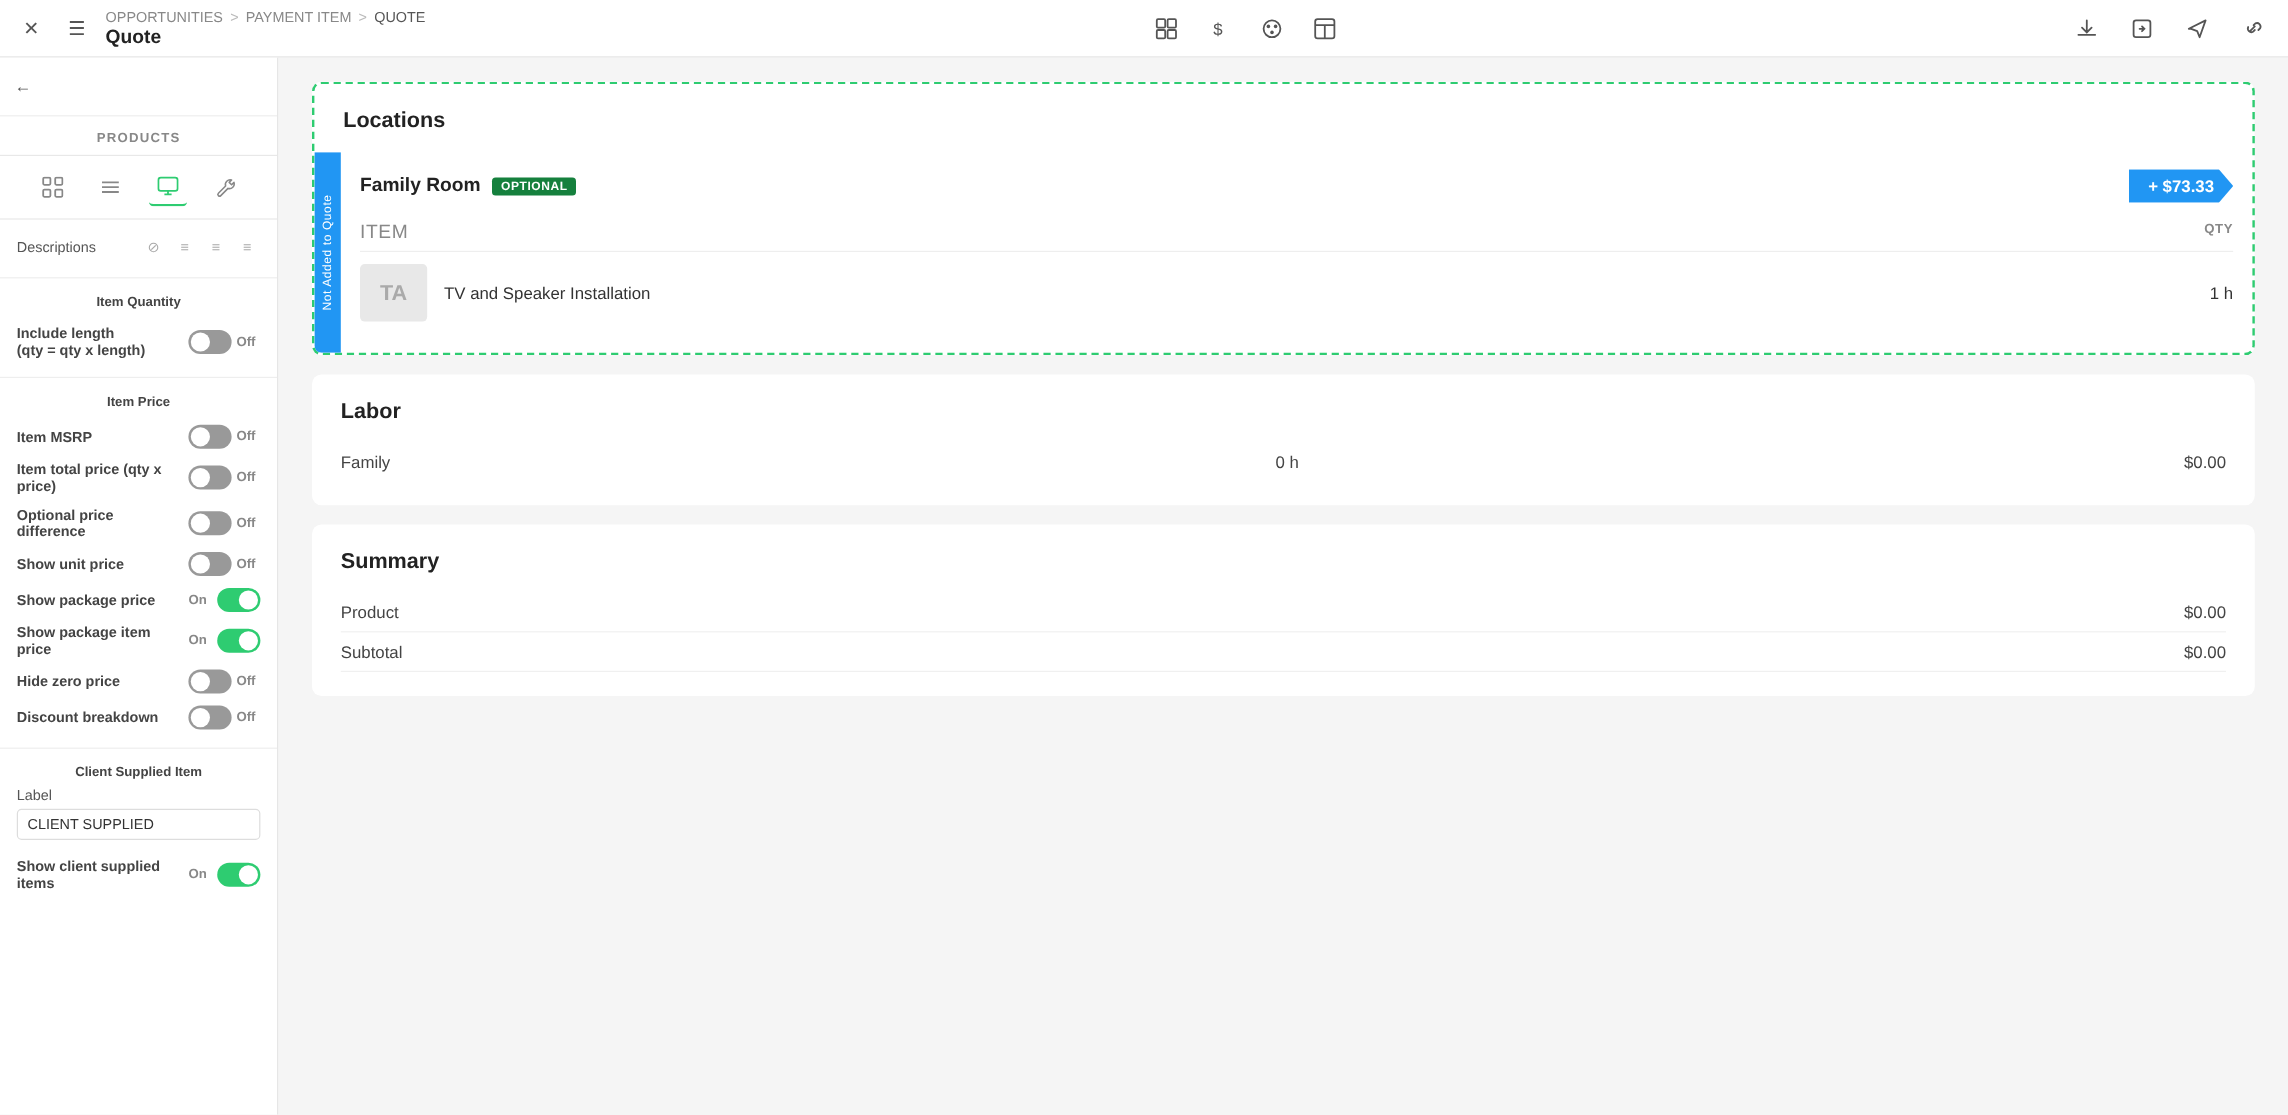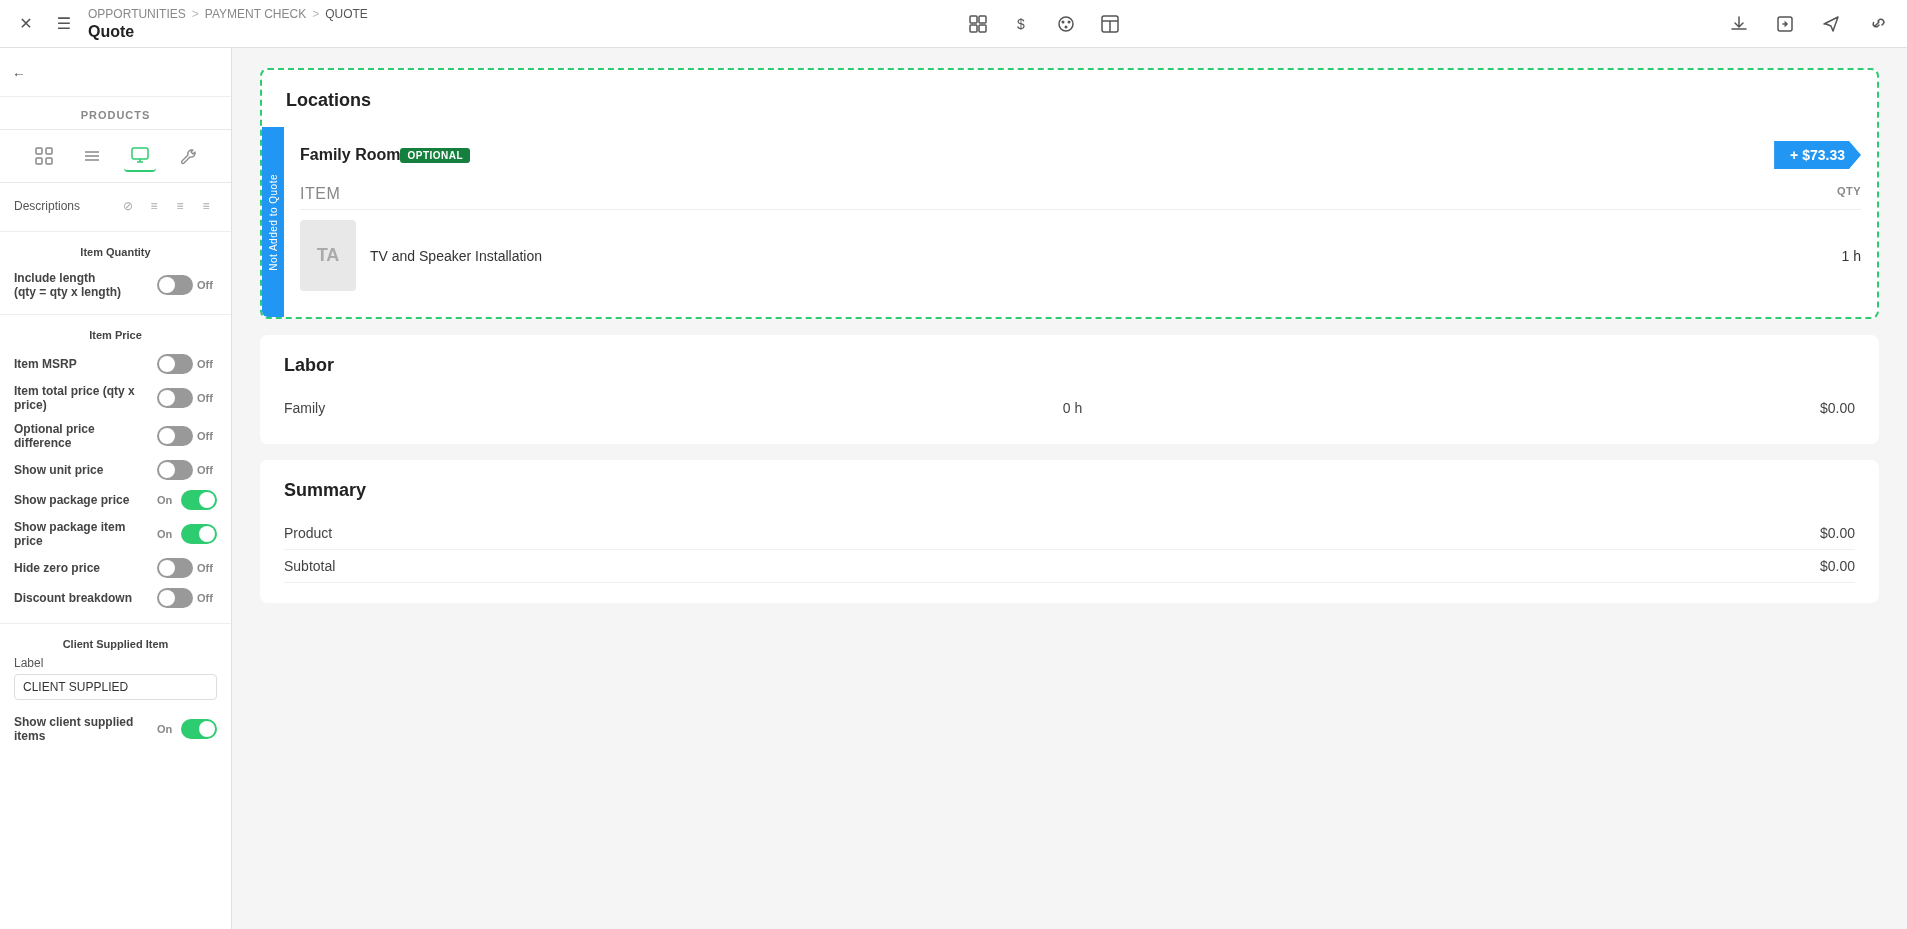--- a/index.html
+++ b/index.html
@@ -63,31 +63,31 @@
     .section-card.locations-card { border: 2px dashed #2ecc71; background: #fff; }
 
     .section-heading { font-size: 18px; font-weight: 700; color: #222; padding: 20px 24px 16px; }
 
     
     .location-item { display: flex; }
     .location-sidebar-bar { width: 22px; background: #2196F3; display: flex; align-items: center; justify-content: center; flex-shrink: 0; }
     .location-sidebar-text { writing-mode: vertical-rl; transform: rotate(180deg); font-size: 10px; color: #fff; font-weight: 500; letter-spacing: 0.5px; white-space: nowrap; padding: 8px 0; }
     .location-content { flex: 1; padding: 0 16px 16px; }
     .location-header { display: flex; align-items: center; justify-content: space-between; padding: 14px 0 10px; }
-    .location-name-row { display: flex; align-items: center; gap: 0; }
+    .location-name-row { display: flex; align-items: center; gap: 10px; }
     .location-name { font-size: 16px; font-weight: 600; color: #222; }
     .optional-badge { background: #15803d; color: #fff; font-size: 10px; font-weight: 700; padding: 2px 7px; border-radius: 3px; letter-spacing: 0.5px; }
     .price-arrow { background: #2196F3; color: #fff; padding: 6px 16px; font-size: 14px; font-weight: 700; clip-path: polygon(0 0, calc(100% - 12px) 0, 100% 50%, calc(100% - 12px) 100%, 0 100%); }
 
     .items-table-header { display: flex; justify-content: space-between; padding: 6px 0; border-bottom: 1px solid #eee; }
     .items-table-col-item { font-size: 16px; color: #888; font-weight: 400; letter-spacing: 0.5px; }
     .items-table-col-qty { font-size: 11px; color: #888; font-weight: 600; letter-spacing: 0.5px; }
 
     .item-row { display: flex; align-items: center; padding: 10px 0; gap: 14px; }
-    .item-thumb { width: 56px; height: 71px; background: #e8e8e8; border-radius: 4px; display: flex; align-items: center; justify-content: center; font-size: 18px; font-weight: 700; color: #aaa; flex-shrink: 0; }
+    .item-thumb { width: 56px; height: 48px; background: #e8e8e8; border-radius: 4px; display: flex; align-items: center; justify-content: center; font-size: 18px; font-weight: 700; color: #aaa; flex-shrink: 0; }
     .item-name { flex: 1; font-size: 14px; color: #333; }
     .item-qty { font-size: 14px; color: #333; min-width: 40px; text-align: right; }
 
     
     .labor-section { background: #fff; border-radius: 8px; margin-bottom: 16px; padding: 20px 24px; }
     .labor-heading { font-size: 18px; font-weight: 700; color: #222; margin-bottom: 16px; }
     .labor-row { display: flex; align-items: center; justify-content: space-between; padding: 8px 0; }
     .labor-label { font-size: 14px; color: #444; }
     .labor-hours { font-size: 14px; color: #444; }
     .labor-price { font-size: 14px; color: #444; }
@@ -103,21 +103,21 @@
 <body>
 
 <div class="topbar">
   <div class="topbar-left">
     <button class="close-btn">✕</button>
     <button class="menu-btn">☰</button>
     <div>
       <div class="breadcrumb">
         <span class="breadcrumb-item">OPPORTUNITIES</span>
         <span class="breadcrumb-sep">&gt;</span>
-        <span class="breadcrumb-item">PAYMENT CHECK</span>
+        <span class="breadcrumb-item">PAYMENT ITEM</span>
         <span class="breadcrumb-sep">&gt;</span>
         <span class="breadcrumb-current">QUOTE</span>
       </div>
       <div class="topbar-title">Quote</div>
     </div>
   </div>
   <div class="topbar-icons">
     <button class="topbar-icon-btn">
       <svg width="20" height="20" viewBox="0 0 20 20" fill="none">
           <rect x="2" y="2" width="7" height="7" rx="1" stroke="#555" stroke-width="1.5"></rect>

